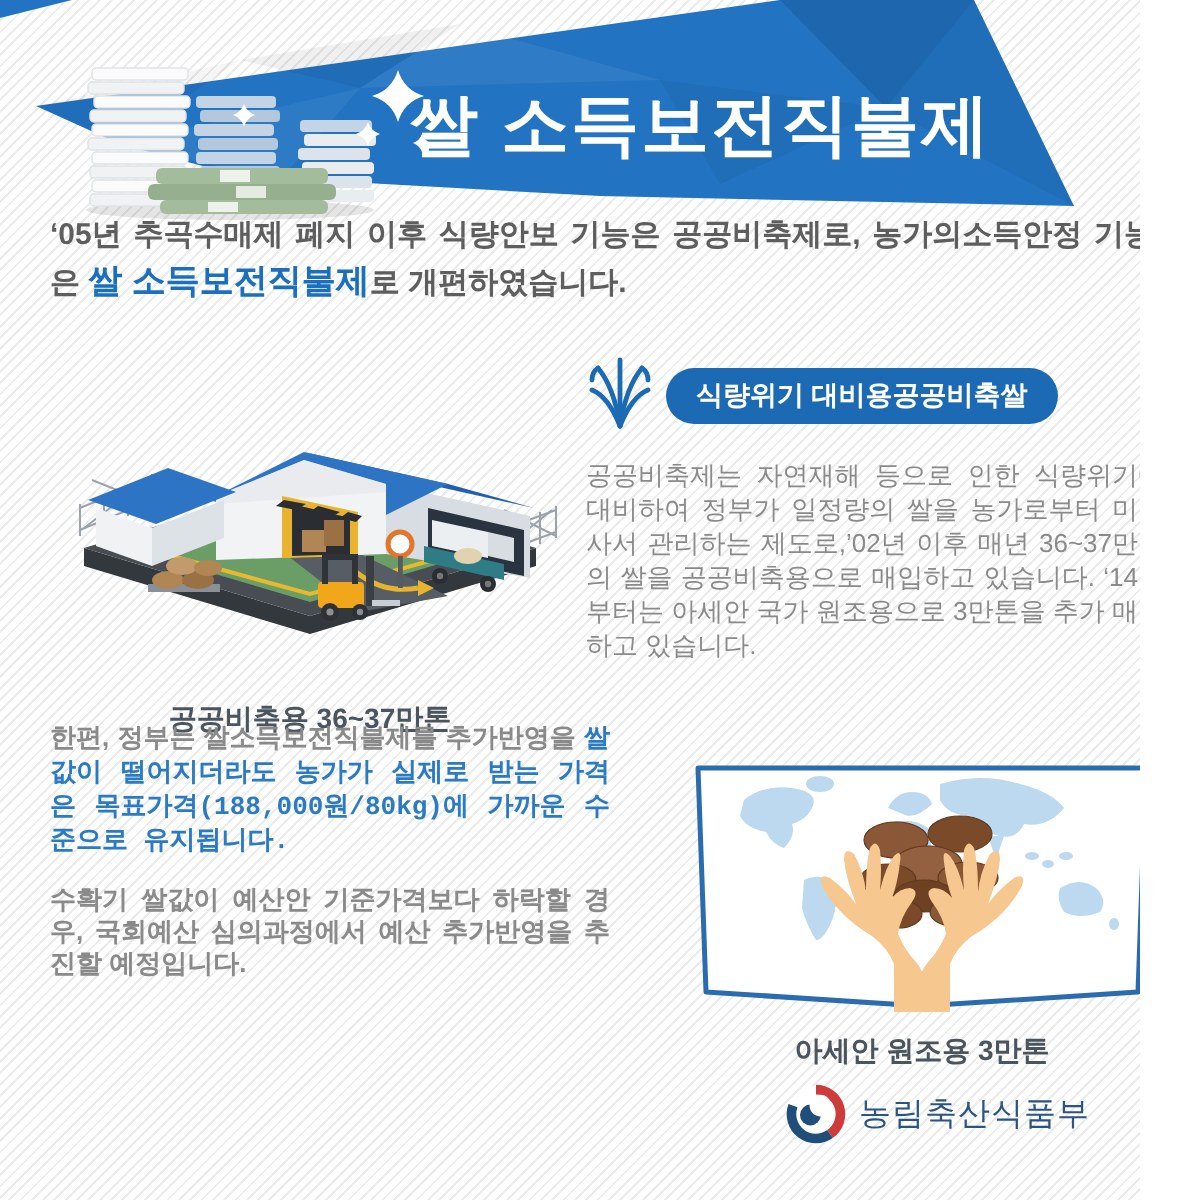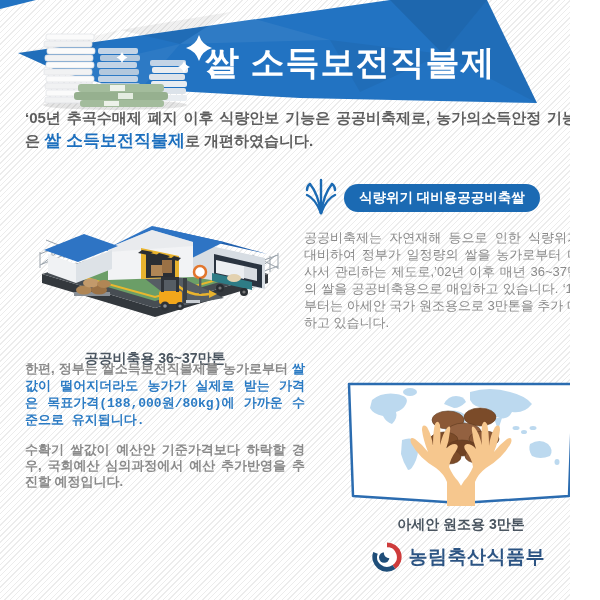--- a/index.html
+++ b/index.html
@@ -16,42 +16,42 @@
   }
   .intro{
     position:absolute;top:106px;left:25px;width:552px;
     font-size:15px;font-weight:700;line-height:23px;color:#5e5e5e;text-align:justify;
   }
   .intro .hl{color:#1c6fbe;font-size:17px;font-weight:800;}
   .figure-warehouse{position:absolute;top:186px;left:28px;width:254px;}
   .figure-caption{
     margin-top:20px;text-align:center;font-size:14px;font-weight:800;color:#4a5560;
   }
-  .right-col{position:absolute;top:176px;left:293px;width:289px;margin-left:11px;}
+  .right-col{position:absolute;top:176px;left:293px;width:289px;}
   .badge-row{display:flex;align-items:flex-start;gap:6px;}
   .badge-pill{
     margin-top:8px;background:#1b6ab3;color:#ffffff;border-radius:14px;
     padding:5px 15px;font-size:13.5px;font-weight:800;white-space:nowrap;
   }
   .body-text{
     margin:13px 0 0;font-size:13px;font-weight:400;line-height:17px;color:#8a8a8a;
     text-align:justify;
   }
   .left-col{position:absolute;top:361px;left:25px;width:280px;}
   .left-col p{
     margin:0 0 13px;font-size:13px;font-weight:700;line-height:16px;color:#8a8a8a;
     text-align:justify;
   }
   .left-col .hl{color:#2b7bc4;font-weight:800;font-family:Liberation Mono, monospace;}
   .figure-aid{position:absolute;top:382px;left:344px;width:234px;}
   .figure-aid .figure-caption{margin-top:6px;text-align:center;}
   .footer{
     position:absolute;top:542px;right:25px;display:flex;align-items:center;gap:7px;
   }
-  .ministry-name{font-size:19px;font-weight:700;color:#2c5483;letter-spacing:0.5px;}
+  .ministry-name{font-size:16px;font-weight:400;color:#2c5483;letter-spacing:0.5px;}
 </style>
 </head>
 <body>
 
 <div class="page">
 
   <svg class="banner-svg" width="600" height="112" viewBox="0 0 600 112">
     <polygon points="0,0 36,0 0,9" fill="#2273C2"></polygon>
     <polygon points="18,53 390,0 487,0 537,103 300,98 120,88 60,72" fill="#2273C2"></polygon>
     <g>
@@ -224,21 +224,21 @@
         <path d="M17,37 C19,24 23,14 28,8"></path>
         <path d="M28,8 Q31,10 31,14"></path>
         <path d="M17,37 C21,27 26,21 31,19"></path>
       </svg>
       <div class="badge-pill">식량위기 대비용공공비축쌀</div>
     </div>
     <p class="body-text">공공비축제는 자연재해 등으로 인한 식량위기에 대비하여 정부가 일정량의 쌀을 농가로부터 미리 사서 관리하는 제도로,’02년 이후 매년 36~37만톤의 쌀을 공공비축용으로 매입하고 있습니다. ‘14년부터는 아세안 국가 원조용으로 3만톤을 추가 매입하고 있습니다.</p>
   </div>
 
   <div class="left-col">
-    <p><span>한편, 정부는 쌀소득보전직불제를 농가로부터 </span><span class="hl">쌀값이 떨어지더라도 농가가 실제로 받는 가격은 목표가격(188,000원/80kg)에 가까운 수준으로 유지됩니다.</span></p>
+    <p><span>한편, 정부는 쌀소득보전직불제를 추가반영을 </span><span class="hl">쌀값이 떨어지더라도 농가가 실제로 받는 가격은 목표가격(188,000원/80kg)에 가까운 수준으로 유지됩니다.</span></p>
     <p>수확기 쌀값이 예산안 기준가격보다 하락할 경우, 국회예산 심의과정에서 예산 추가반영을 추진할 예정입니다.</p>
   </div>
 
   <div class="figure-aid">
     <svg width="234" height="124" viewBox="0 0 234 124">
 
       <path d="M5,2 L229,2 L225,114 L117,121 L9,114 Z" fill="#ffffff" stroke="#2b6cb0" stroke-width="2.5" stroke-linejoin="round"></path>
 
       <g fill="#bcd9ef">
         <path d="M28,18 q10,-8 24,-6 q14,2 10,10 q-3,6 -10,8 q2,6 -4,12 q-6,-2 -9,-8 q-10,-2 -13,-8 z"></path>

